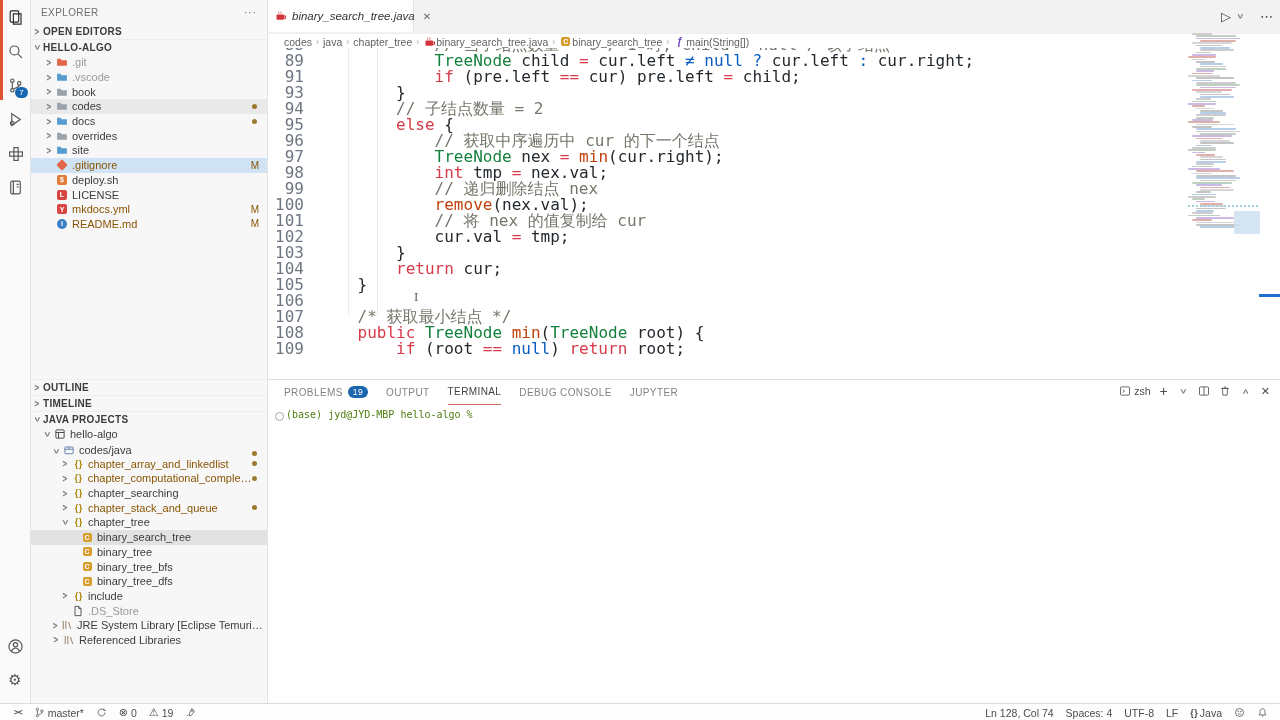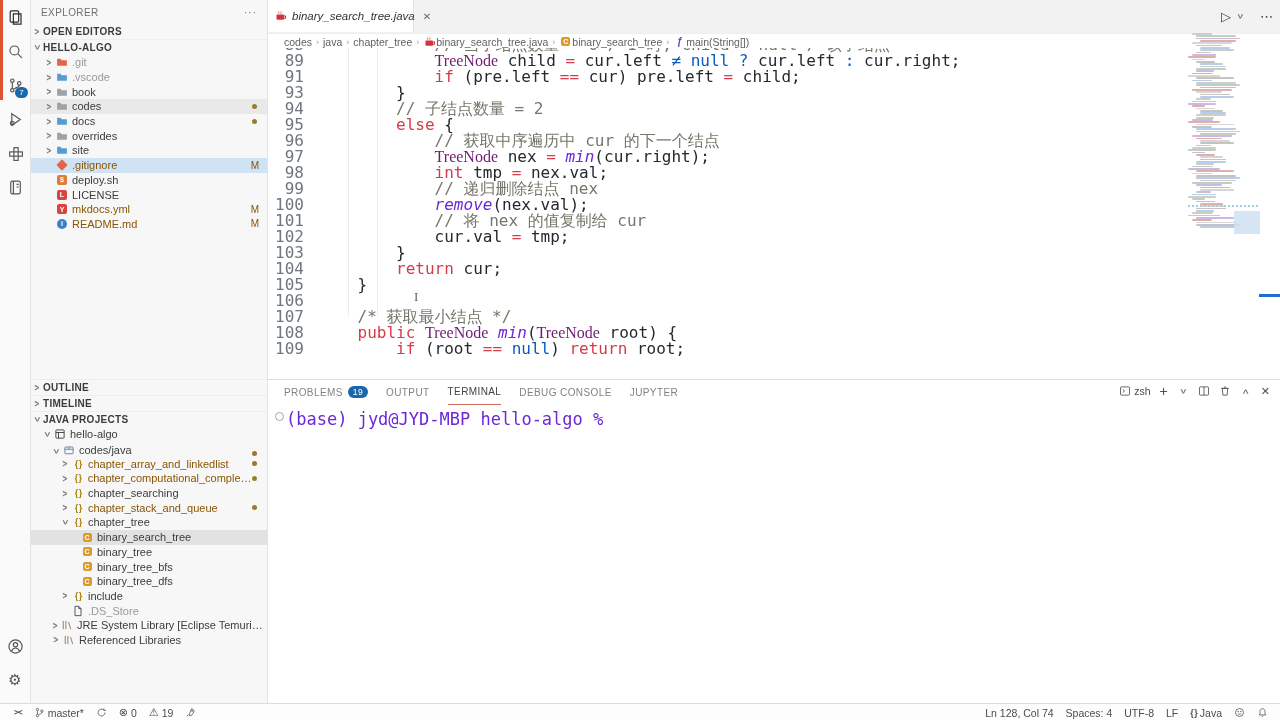--- a/index.html
+++ b/index.html
@@ -62,22 +62,22 @@
   .bc-sep{margin:0 4px;color:#9a9a9a;font-size:9px;}
   .bc-item{display:flex;align-items:center;cursor:pointer;}
   .bc-item .icn{width:13px;}
 
   #code-viewport{position:absolute;left:0;top:48px;width:920px;height:330px;overflow:hidden;cursor:text;}
   #code-lines{margin-top:-11px;}
   .cl{height:16px;display:flex;font-size:16px;line-height:16px;}
   .ln{width:36px;text-align:right;color:#6e7681;flex:0 0 auto;
       font-family:"DejaVu Sans Mono",monospace;padding-right:15px;}
   .ct{white-space:pre;font-family:"DejaVu Sans Mono","Liberation Mono",monospace;color:#24292e;}
-  .tk-k{color:#d73a49;} .tk-t{color:#701a75;font-family:Liberation Serif, serif;} .tk-o{color:#d73a49;}
-  .tk-b{color:#0a5cc2;} .tk-f{color:#6d28d9;font-style:italic;} .tk-c{color:#76766b;} .tk-p{color:#24292e;}
+  .tk-k{color:#d73a49;} .tk-t{color:#15803d;} .tk-o{color:#d73a49;}
+  .tk-b{color:#0a5cc2;} .tk-f{color:#c2410c;} .tk-c{color:#76766b;} .tk-p{color:#24292e;}
   .guide{position:absolute;top:0;width:1px;height:268px;background:#ececec;}
   #ibeam{position:absolute;left:146px;top:243px;color:#555;font-family:"DejaVu Serif",serif;
          font-size:11px;pointer-events:none;}
 
   #minimap{position:absolute;left:920px;top:33px;width:71px;height:206px;cursor:pointer;}
   .mm-bar{height:1.7px;margin-bottom:0.65px;border-radius:1px;}
   #mm-sel{position:absolute;left:46px;top:178px;width:26px;height:23px;background:#cfe0f2;opacity:.85;}
   #mm-wave{position:absolute;left:0;top:172px;width:71px;height:2px;
            background:repeating-linear-gradient(90deg,#9fd0dc 0 2px,transparent 2px 4px);}
   #ruler{position:absolute;left:991px;top:33px;width:21px;height:346px;}
@@ -87,21 +87,21 @@
   #panel{position:absolute;left:268px;top:379px;width:1012px;height:324px;background:#fff;
          border-top:1px solid #ddd;}
   #panel-tabs{height:24px;display:flex;align-items:center;padding-left:16px;gap:18px;}
   .ptab{display:flex;align-items:center;gap:5px;font-size:10px;letter-spacing:.4px;color:#828282;
         height:24px;cursor:pointer;}
   .ptab.active{color:#424242;border-bottom:1.5px solid #cf6d5d;}
   .pbadge{background:#1a66ad;color:#fff;border-radius:8px;font-size:8.5px;padding:1px 5px;}
   #panel-toolbar{position:absolute;right:10px;top:3px;display:flex;align-items:center;gap:9px;color:#4c4c4c;}
   #panel-toolbar .pt{cursor:pointer;display:flex;align-items:center;gap:3px;font-size:10.5px;}
   #panel-toolbar svg{width:12px;height:12px;}
-  #term{position:absolute;left:18px;top:29px;font-size:17px;color:#6d28d9;}
+  #term{position:absolute;left:18px;top:29px;font-size:10px;color:#4d7c0f;}
   #term-decor{position:absolute;left:7px;top:32px;width:7px;height:7px;border:1px solid #98a8b5;border-radius:50%;}
 
   
   #statusbar{position:absolute;left:0;top:703px;width:1280px;height:17px;background:#fdfdfd;
              border-top:1px solid #dcdcdc;display:flex;align-items:center;color:#4d4d4d;font-size:10.5px;}
   .st-item{display:flex;align-items:center;gap:3px;padding:0 6px;height:17px;cursor:pointer;}
   .st-item svg{width:11px;height:11px;}
   #st-left{display:flex;margin-left:8px;}
   #st-right{display:flex;margin-left:auto;margin-right:6px;}
   .uni{font-size:11px;line-height:11px;}

